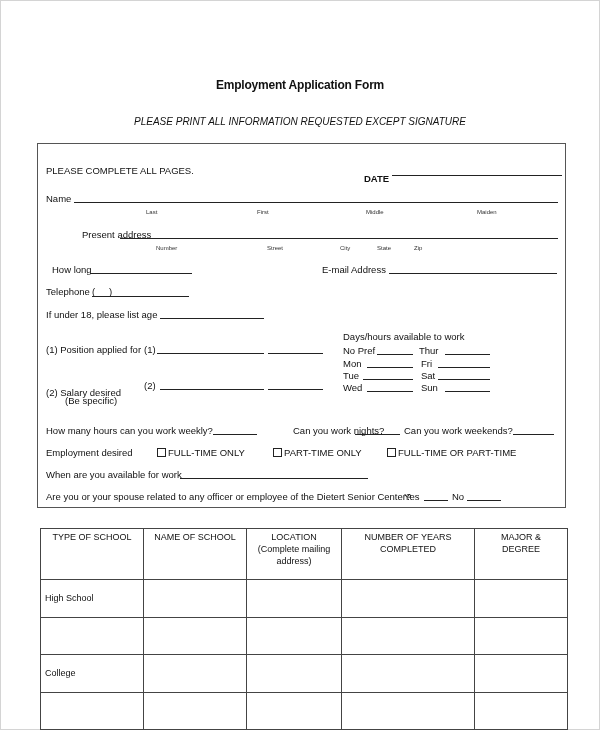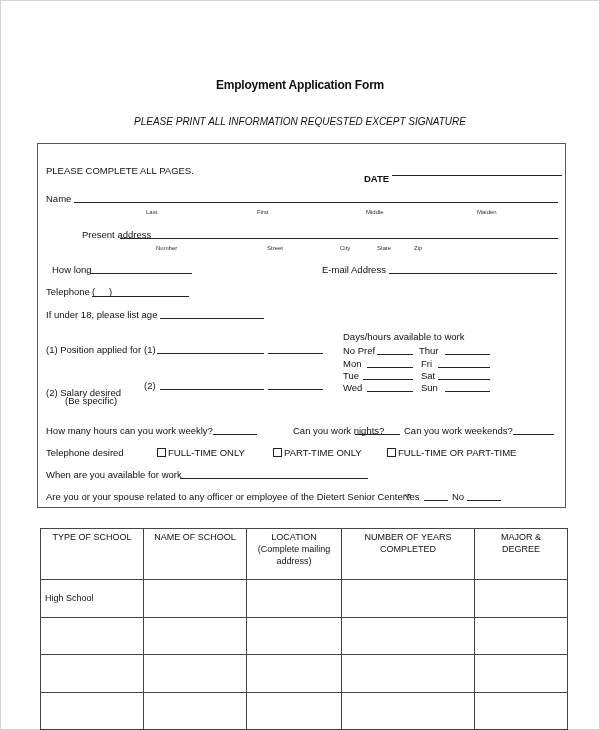--- a/index.html
+++ b/index.html
@@ -104,21 +104,21 @@
 <div class="line" style="left:268px; top:389px; width:55px;"></div>
 <div class="abs lbl" style="left:65px; top:395px;text-align:right;">(Be specific)</div>
 
 <div class="abs lbl" style="left:46px; top:425px;">How many hours can you work weekly?</div>
 <div class="line" style="left:213px; top:434px; width:44px;"></div>
 <div class="abs lbl" style="left:261px; top:425px;margin-left:32px;">Can you work nights?</div>
 <div class="line" style="left:355px; top:434px; width:45px;"></div>
 <div class="abs lbl" style="left:404px; top:425px;">Can you work weekends?</div>
 <div class="line" style="left:513px; top:434px; width:41px;"></div>
 
-<div class="abs lbl" style="left:46px; top:447px;">Telephone desired</div>
+<div class="abs lbl" style="left:46px; top:447px;">Employment desired</div>
 <div class="abs lbl" style="left:157px; top:447px;"><span class="cb"></span><span>FULL-TIME ONLY</span></div>
 <div class="abs lbl" style="left:273px; top:447px;"><span class="cb"></span><span>PART-TIME ONLY</span></div>
 <div class="abs lbl" style="left:387px; top:447px;"><span class="cb"></span><span>FULL-TIME OR PART-TIME</span></div>
 
 <div class="abs lbl" style="left:46px; top:469px;">When are you available for work</div>
 <div class="line" style="left:180px; top:478px; width:188px;"></div>
 
 <div class="abs lbl" style="left:46px; top:491px;">Are you or your spouse related to any officer or employee of the Dietert Senior Center?</div>
 <div class="abs lbl" style="left:404px; top:491px;">Yes</div>
 <div class="line" style="left:424px; top:500px; width:24px;"></div>
@@ -151,20 +151,27 @@
         <td></td>
       </tr>
       <tr>
         <td></td>
         <td></td>
         <td></td>
         <td></td>
         <td></td>
       </tr>
       <tr>
+        <td>College</td>
+        <td></td>
+        <td></td>
+        <td></td>
+        <td></td>
+      </tr>
+      <tr>
         <td></td>
         <td></td>
         <td></td>
         <td></td>
         <td></td>
       </tr>
       <tr>
         <td></td>
         <td></td>
         <td></td>

